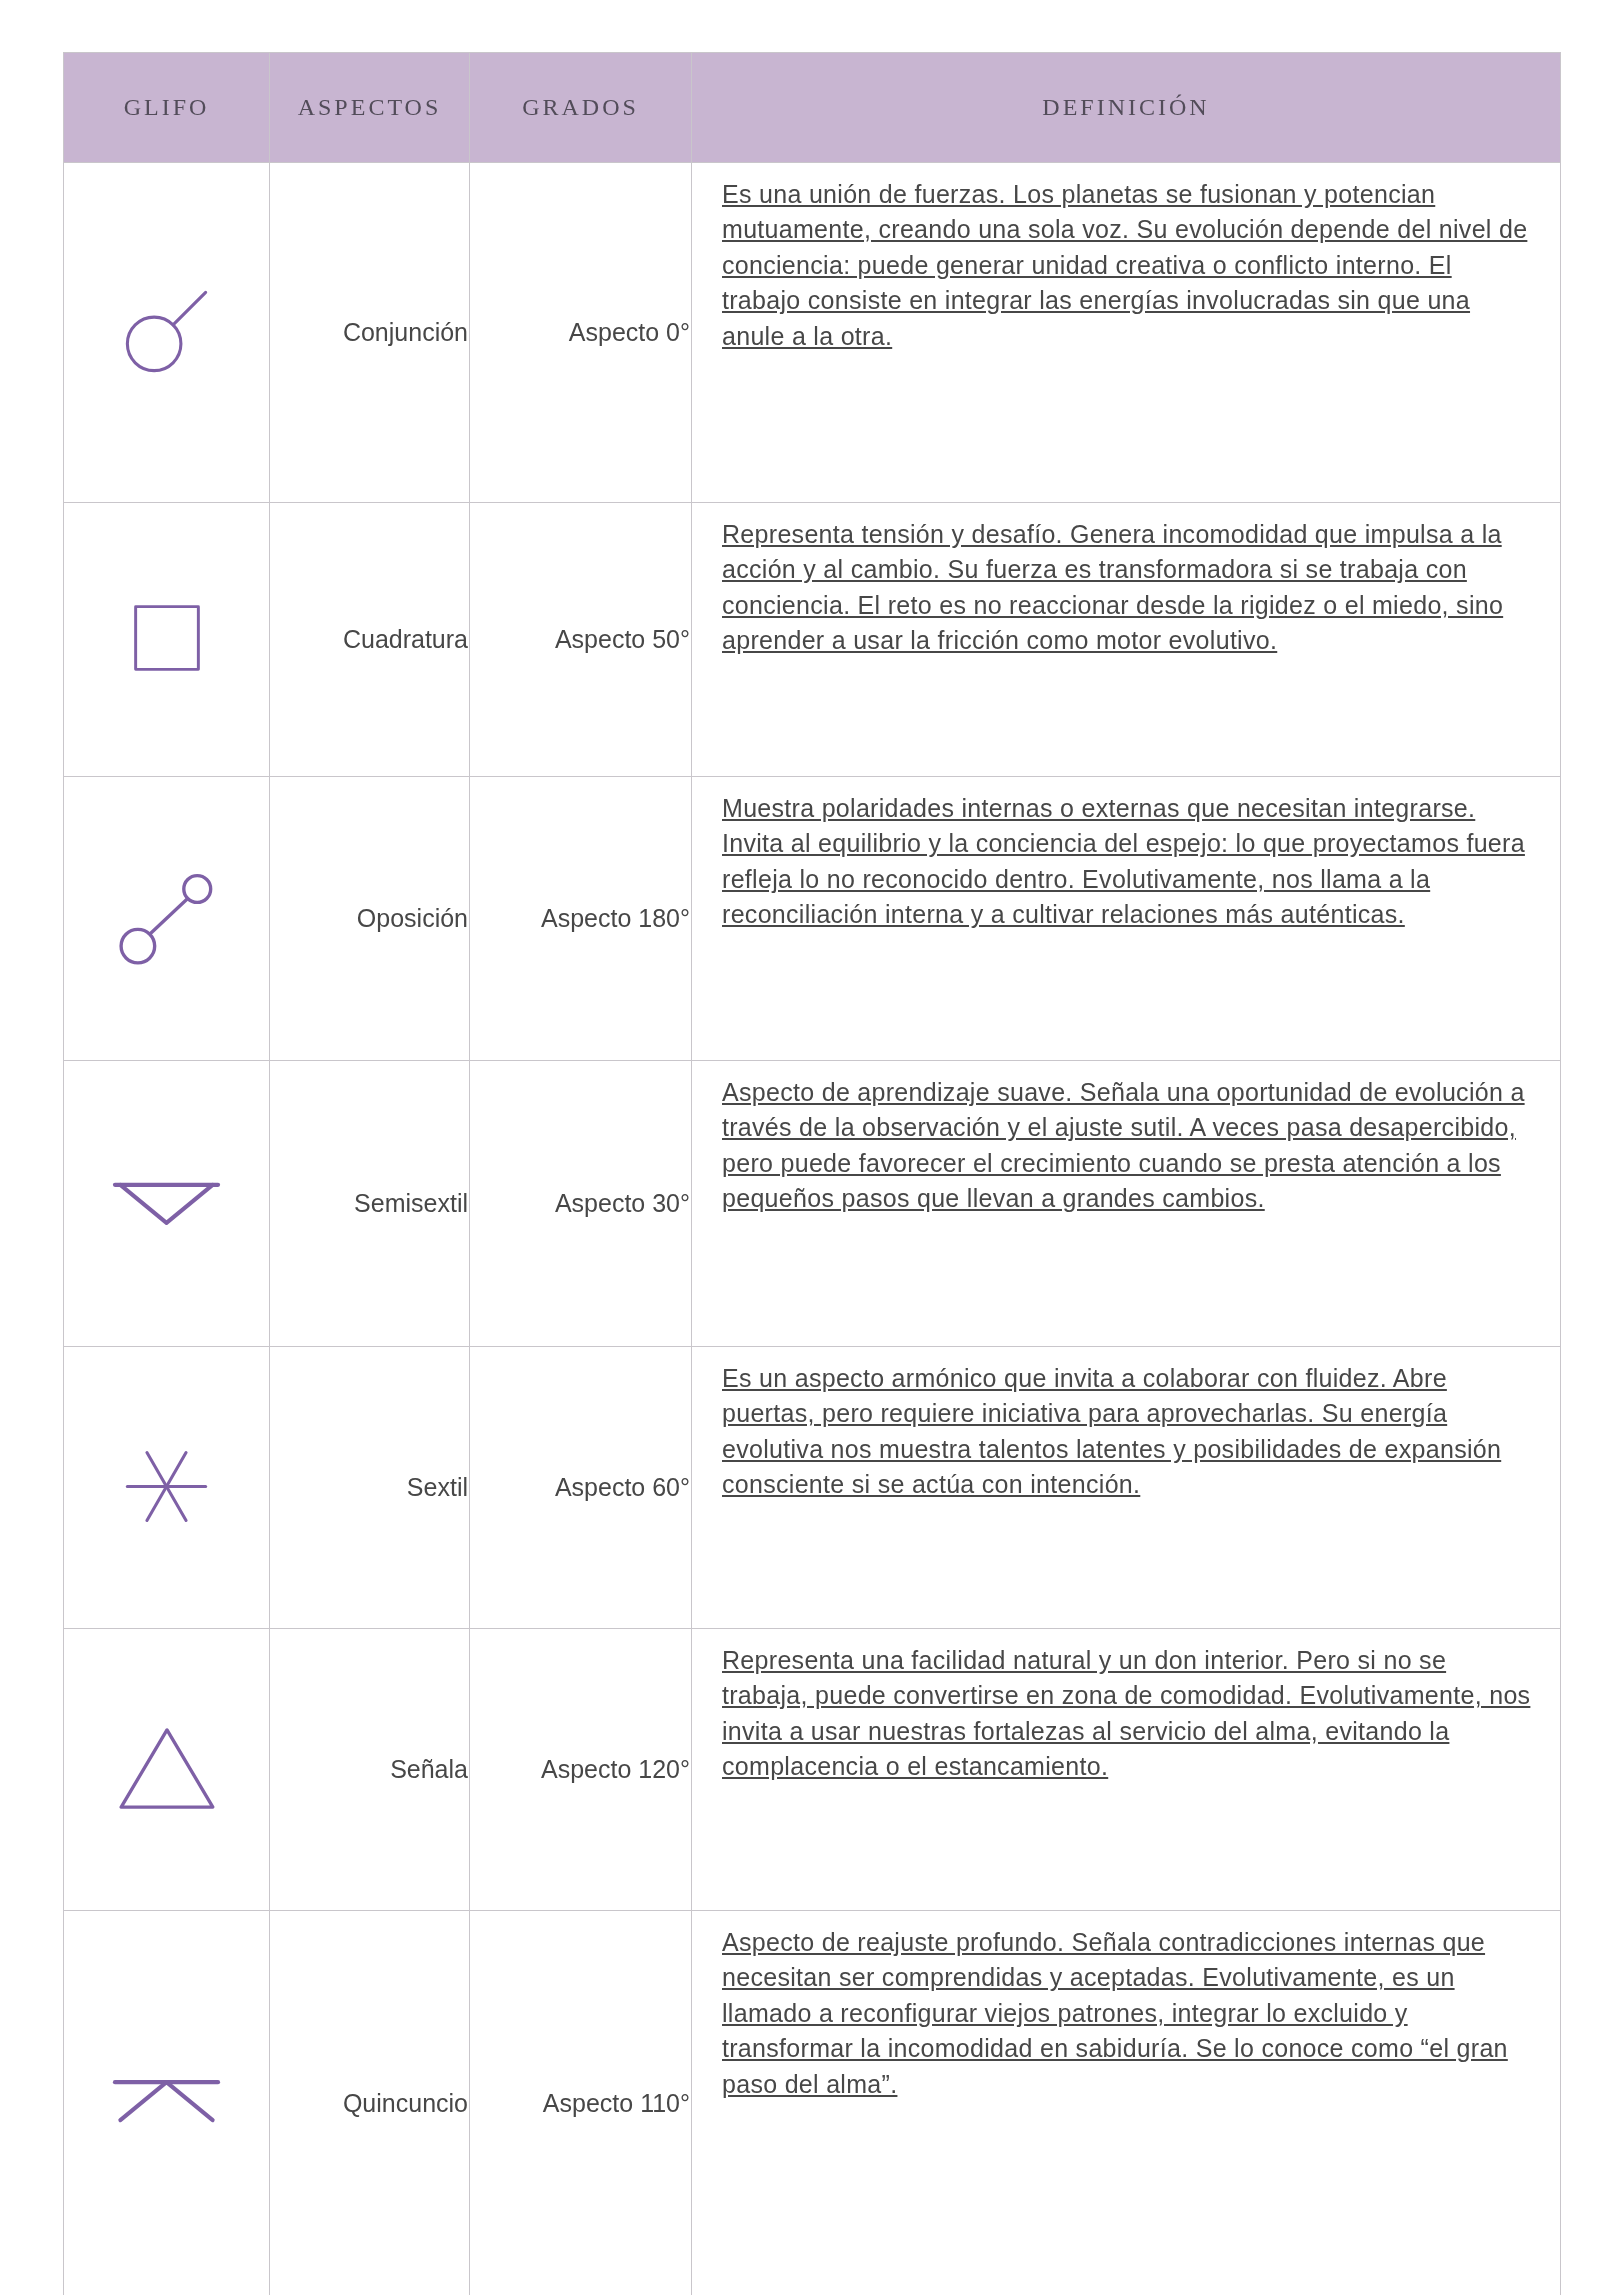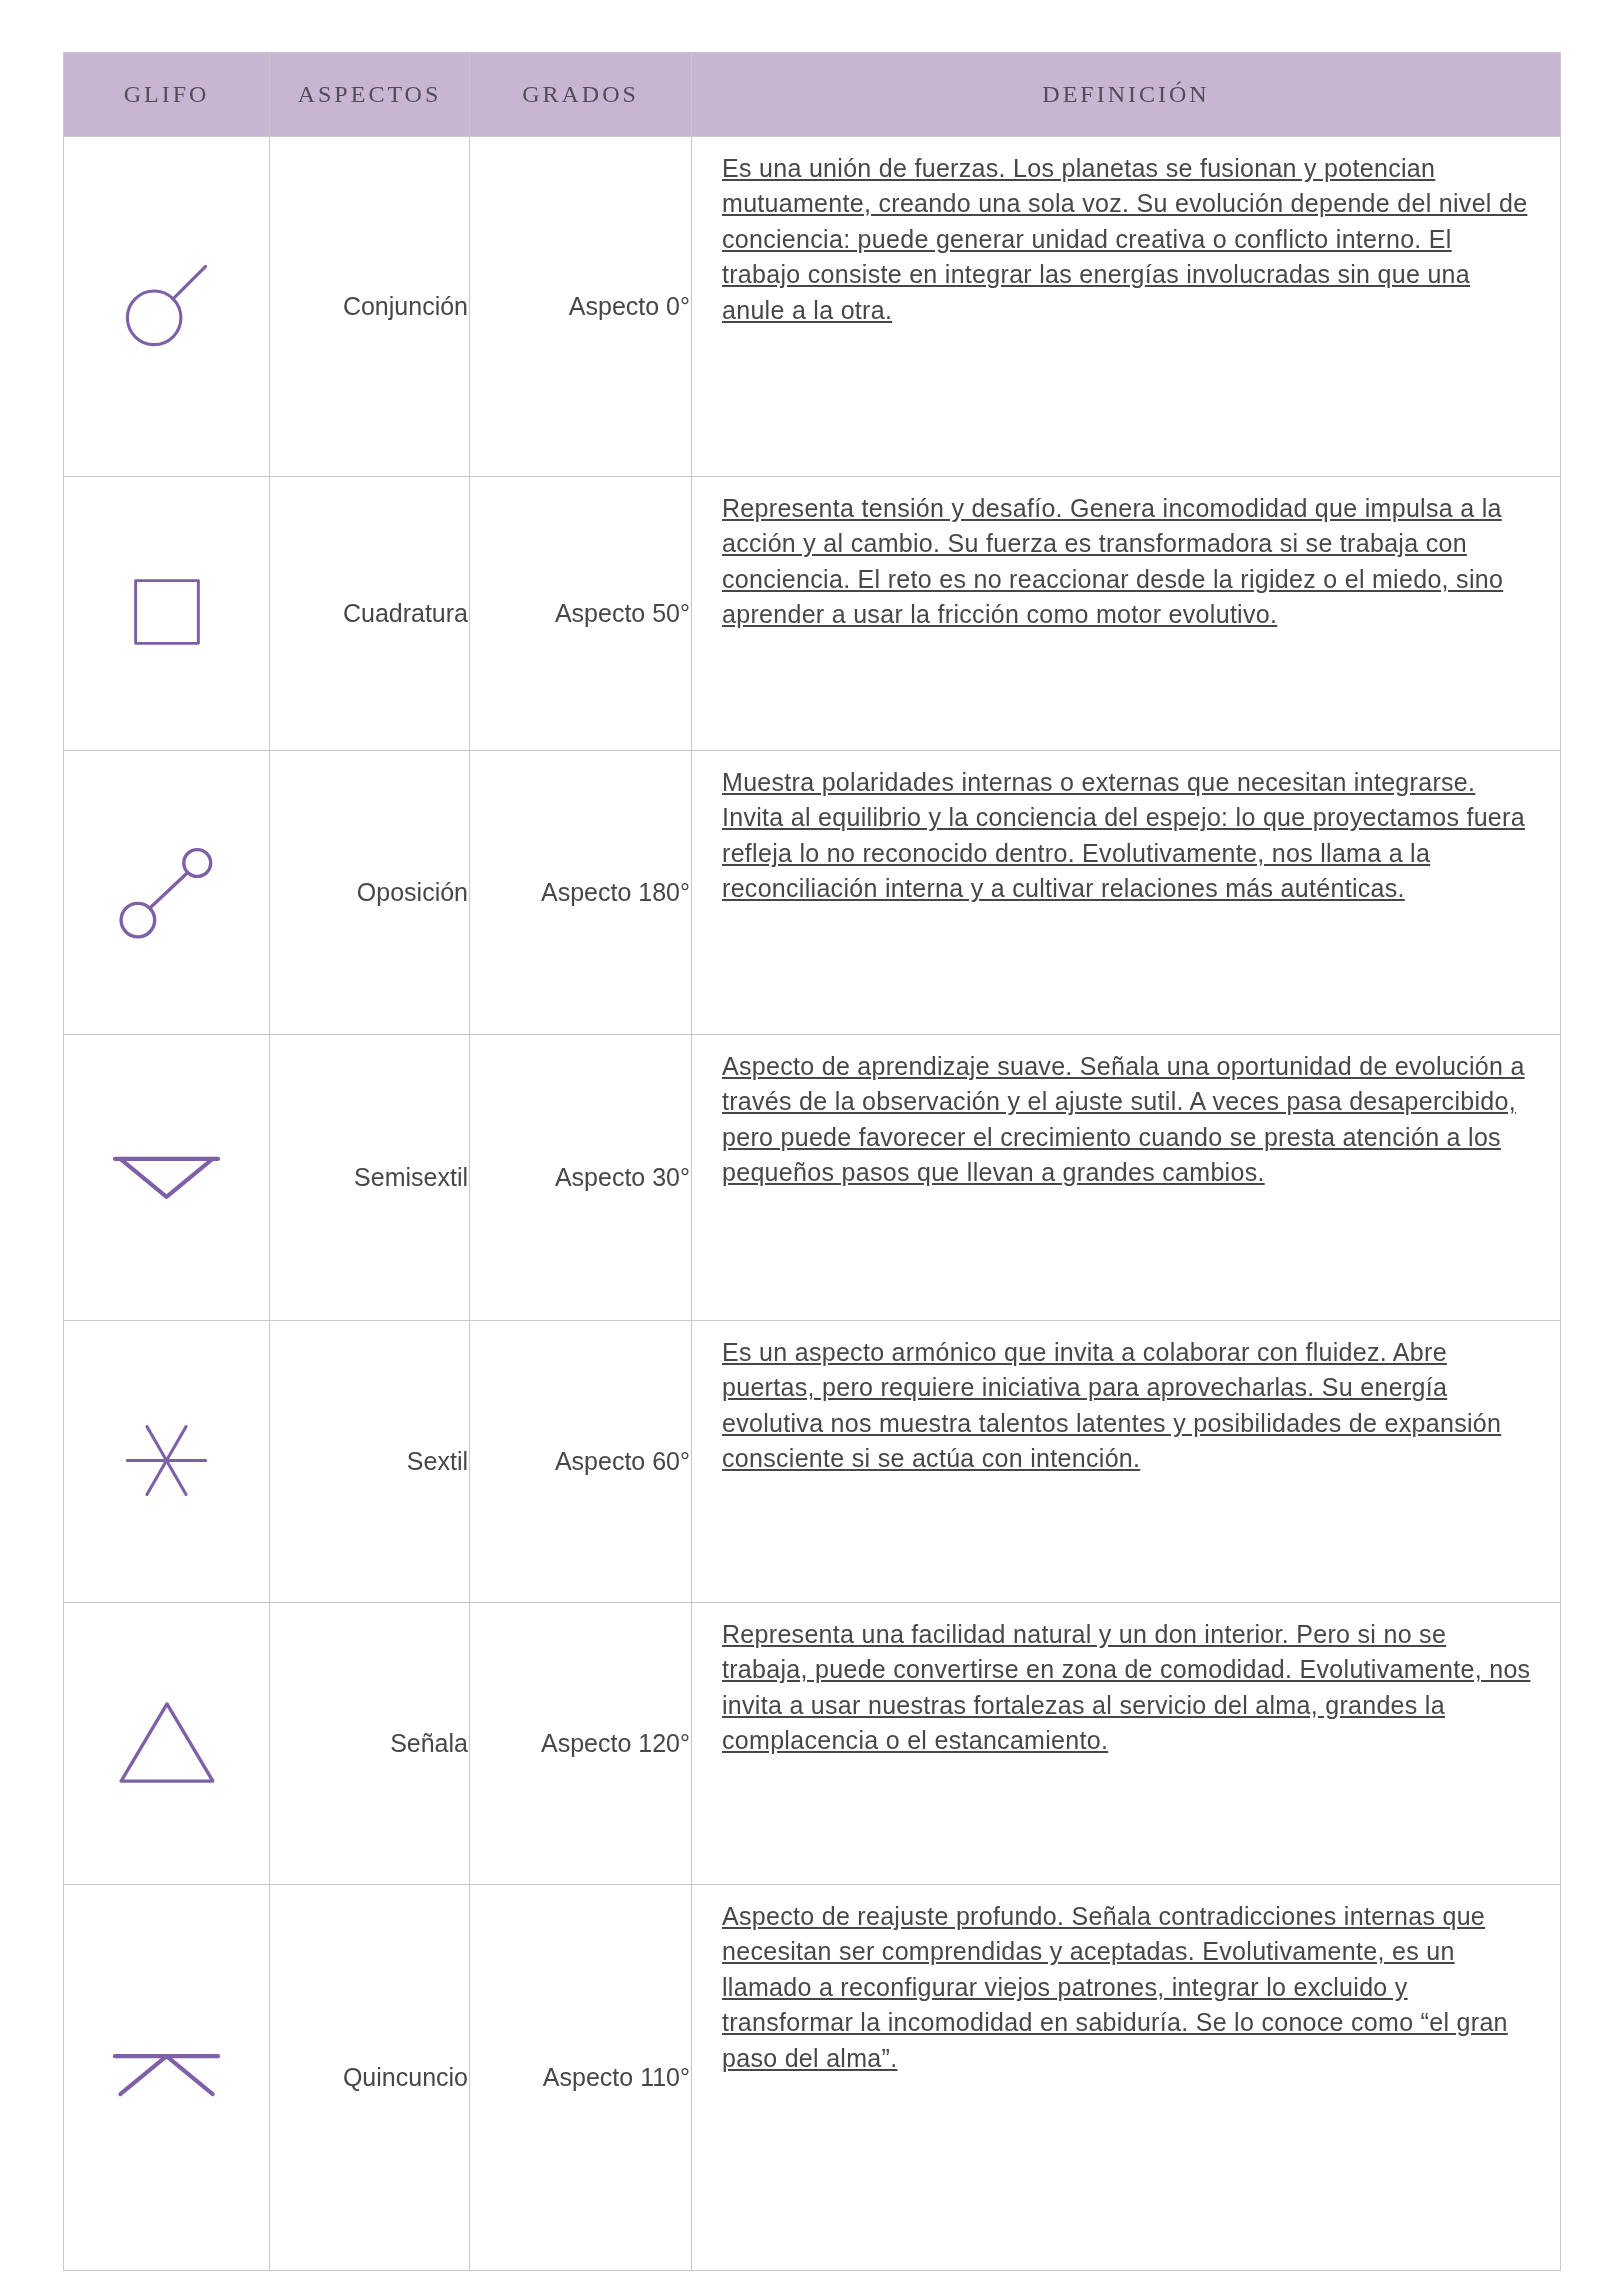--- a/index.html
+++ b/index.html
@@ -24,21 +24,21 @@
     background: var(--bg);
   }
   table.aspects {
     border-collapse: collapse;
     width: 1497px;
     table-layout: fixed;
   }
   .aspects th, .aspects td {
     border: 0.8px solid var(--border);
   }
-  thead tr { height: 84px; }
+  thead tr { height: 110px; }
   thead th {
     background: var(--header-bg);
     font-family: "Liberation Serif", serif;
     font-weight: 500;
     font-size: 24px;
     letter-spacing: 3px;
     color: var(--header-text);
     text-align: center;
     vertical-align: middle;
   }
@@ -161,21 +161,21 @@
       </tr>
 
       <tr class="r6">
         <td class="glyph-cell">
           <svg width="112" height="95" viewBox="0 0 100 85">
             <polygon points="50,8 9,77 91,77"></polygon>
           </svg>
         </td>
         <td class="aspect-cell">Señala</td>
         <td class="degrees-cell">Aspecto 120°</td>
-        <td class="definition-cell">Representa una facilidad natural y un don interior. Pero si no se trabaja, puede convertirse en zona de comodidad. Evolutivamente, nos invita a usar nuestras fortalezas al servicio del alma, grandes la complacencia o el estancamiento.</td>
+        <td class="definition-cell">Representa una facilidad natural y un don interior. Pero si no se trabaja, puede convertirse en zona de comodidad. Evolutivamente, nos invita a usar nuestras fortalezas al servicio del alma, evitando la complacencia o el estancamiento.</td>
       </tr>
 
       <tr class="r7">
         <td class="glyph-cell">
           <svg width="137" height="95" viewBox="0 0 100 70">
             <line x1="12" y1="20" x2="88" y2="20"></line>
             <polyline points="16,48 50,20 84,48"></polyline>
           </svg>
         </td>
         <td class="aspect-cell">Quincuncio</td>

